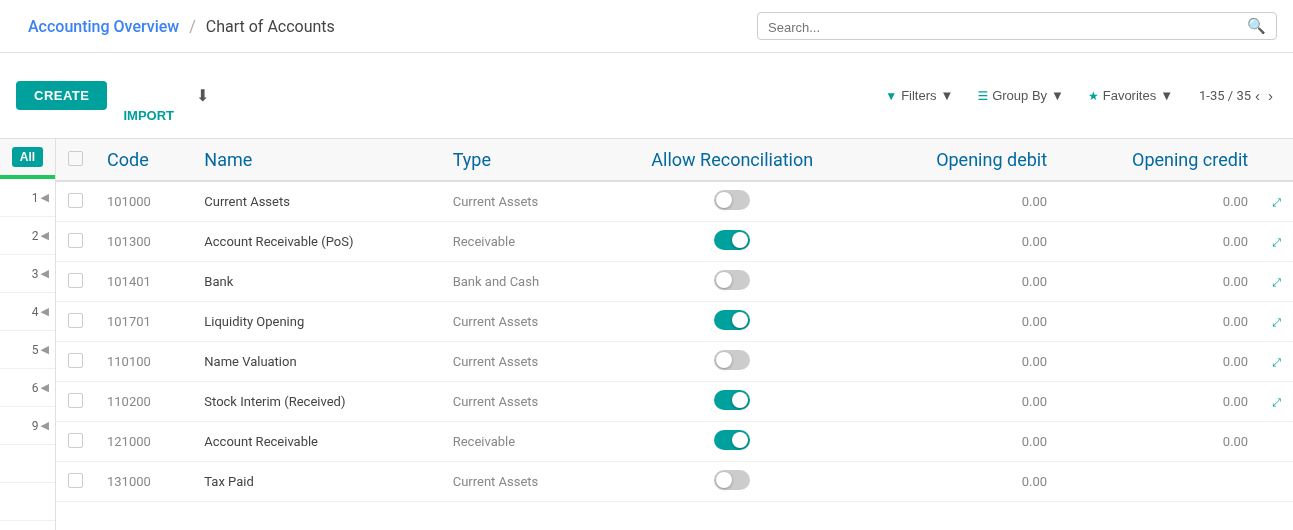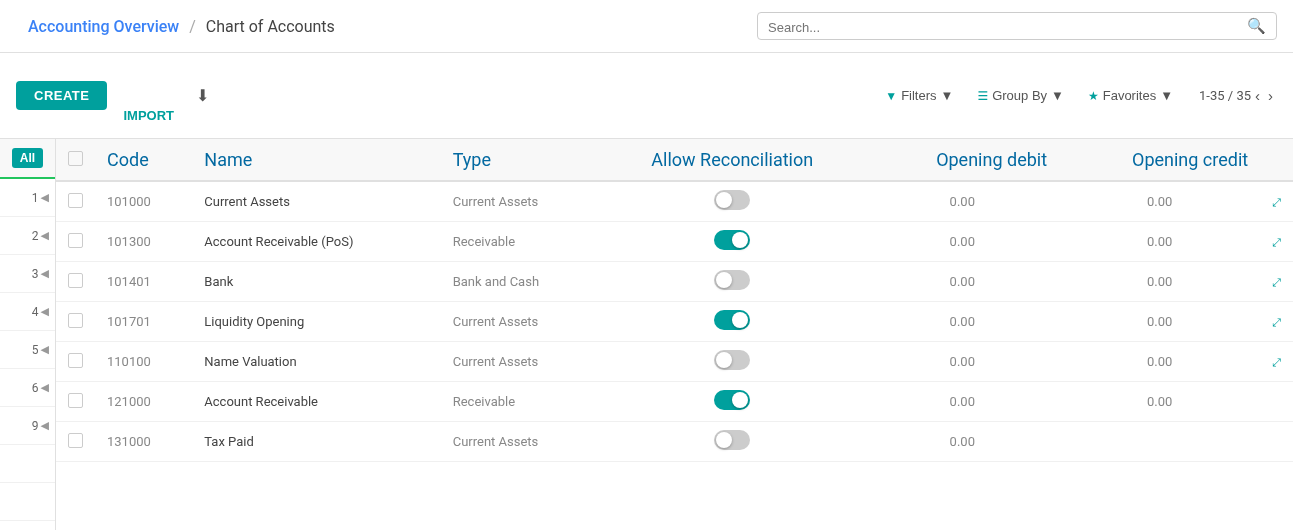--- a/index.html
+++ b/index.html
@@ -129,21 +129,21 @@
       width: 56px;
       border-right: 1px solid #e0e0e0;
       flex-shrink: 0;
     }
     .left-panel-header {
       height: 40px;
       display: flex;
       align-items: center;
       justify-content: center;
       background: #f8f8f8;
-      border-bottom: 2px solid #22c55e;
+      border-bottom: 4px solid #22c55e;
       font-size: 12px;
       font-weight: 700;
       color: #00a09d;
     }
     .all-btn {
       background: #00a09d;
       color: #fff;
       border: none;
       border-radius: 3px;
       padding: 3px 8px;
@@ -190,21 +190,21 @@
     thead th.right { text-align: right; }
     tbody tr {
       border-bottom: 1px solid #f0f0f0;
       height: 38px;
     }
     tbody td {
       padding: 8px 12px;
       font-size: 13px;
       color: #555;
     }
-    tbody td.right { text-align: center; }
+    tbody td.right { text-align: right; }
 
     .checkbox {
       width: 15px;
       height: 15px;
       border: 1px solid #ccc;
       border-radius: 2px;
       cursor: pointer;
       display: inline-block;
     }
     .code-cell { color: #888; }
@@ -422,20 +422,36 @@
       </div>
     </td>
     <td class="right value-cell">0.00</td>
     <td class="right value-cell">0.00</td>
     <td>
       <span class="expand-icon">⤢</span>
     </td>
   </tr>
           <tr>
     <td><span class="checkbox"></span></td>
+    <td class="code-cell">110200</td>
+    <td class="name-cell">Stock Interim (Received)</td>
+    <td class="type-cell">Current Assets</td>
+    <td style="text-align:center;">
+      <div class="toggle on">
+        <div class="toggle-knob"></div>
+      </div>
+    </td>
+    <td class="right value-cell">0.00</td>
+    <td class="right value-cell">0.00</td>
+    <td>
+      <span class="expand-icon">⤢</span>
+    </td>
+  </tr>
+          <tr>
+    <td><span class="checkbox"></span></td>
     <td class="code-cell">121000</td>
     <td class="name-cell">Account Receivable</td>
     <td class="type-cell">Receivable</td>
     <td style="text-align:center;">
       <div class="toggle on">
         <div class="toggle-knob"></div>
       </div>
     </td>
     <td class="right value-cell">0.00</td>
     <td class="right value-cell">0.00</td>

